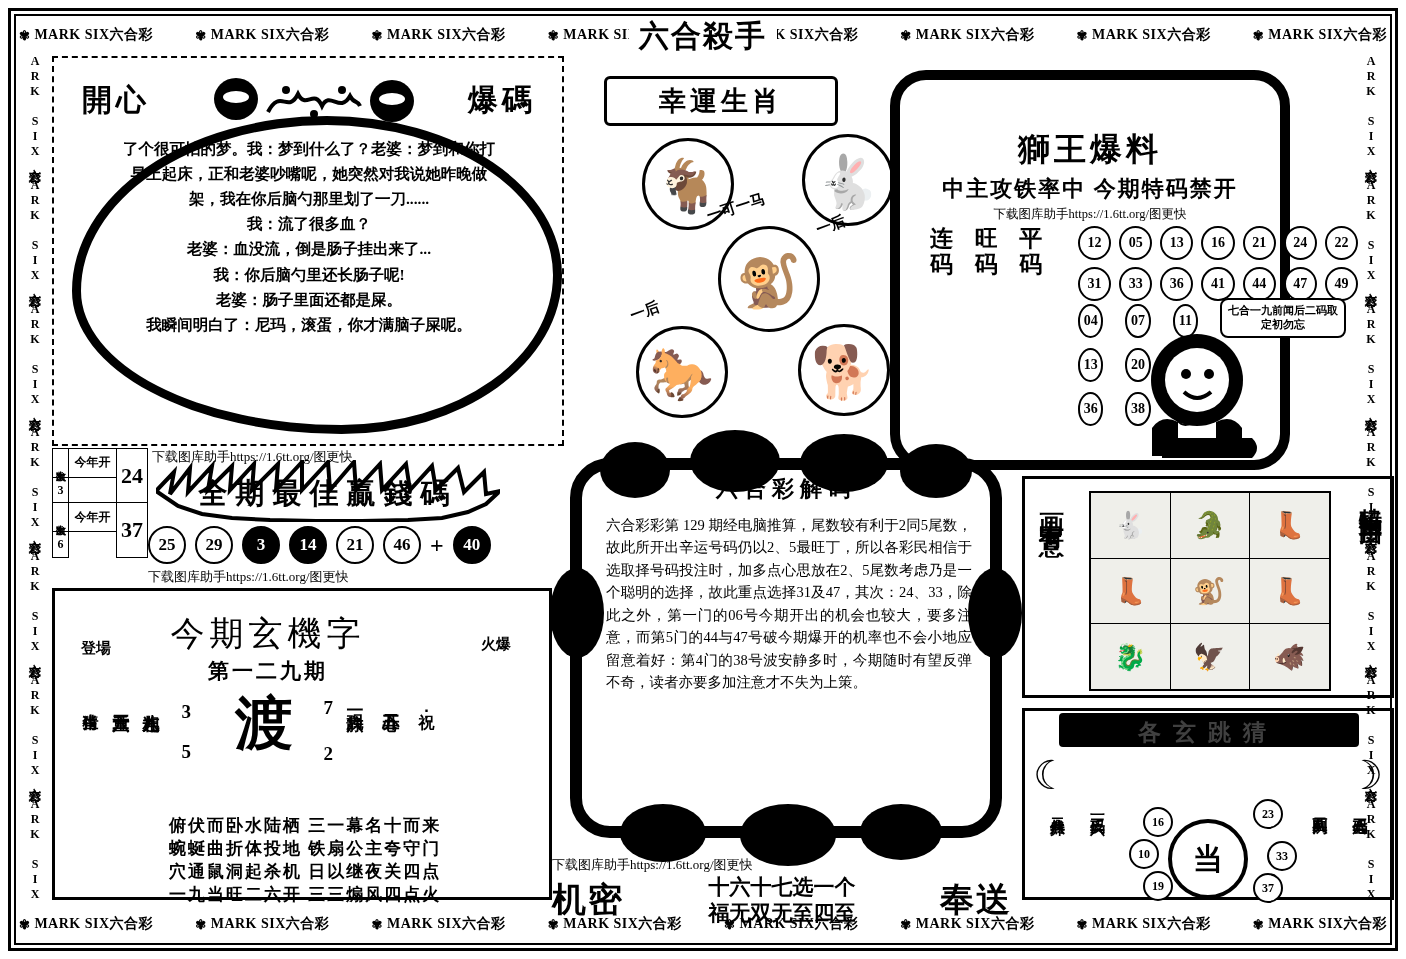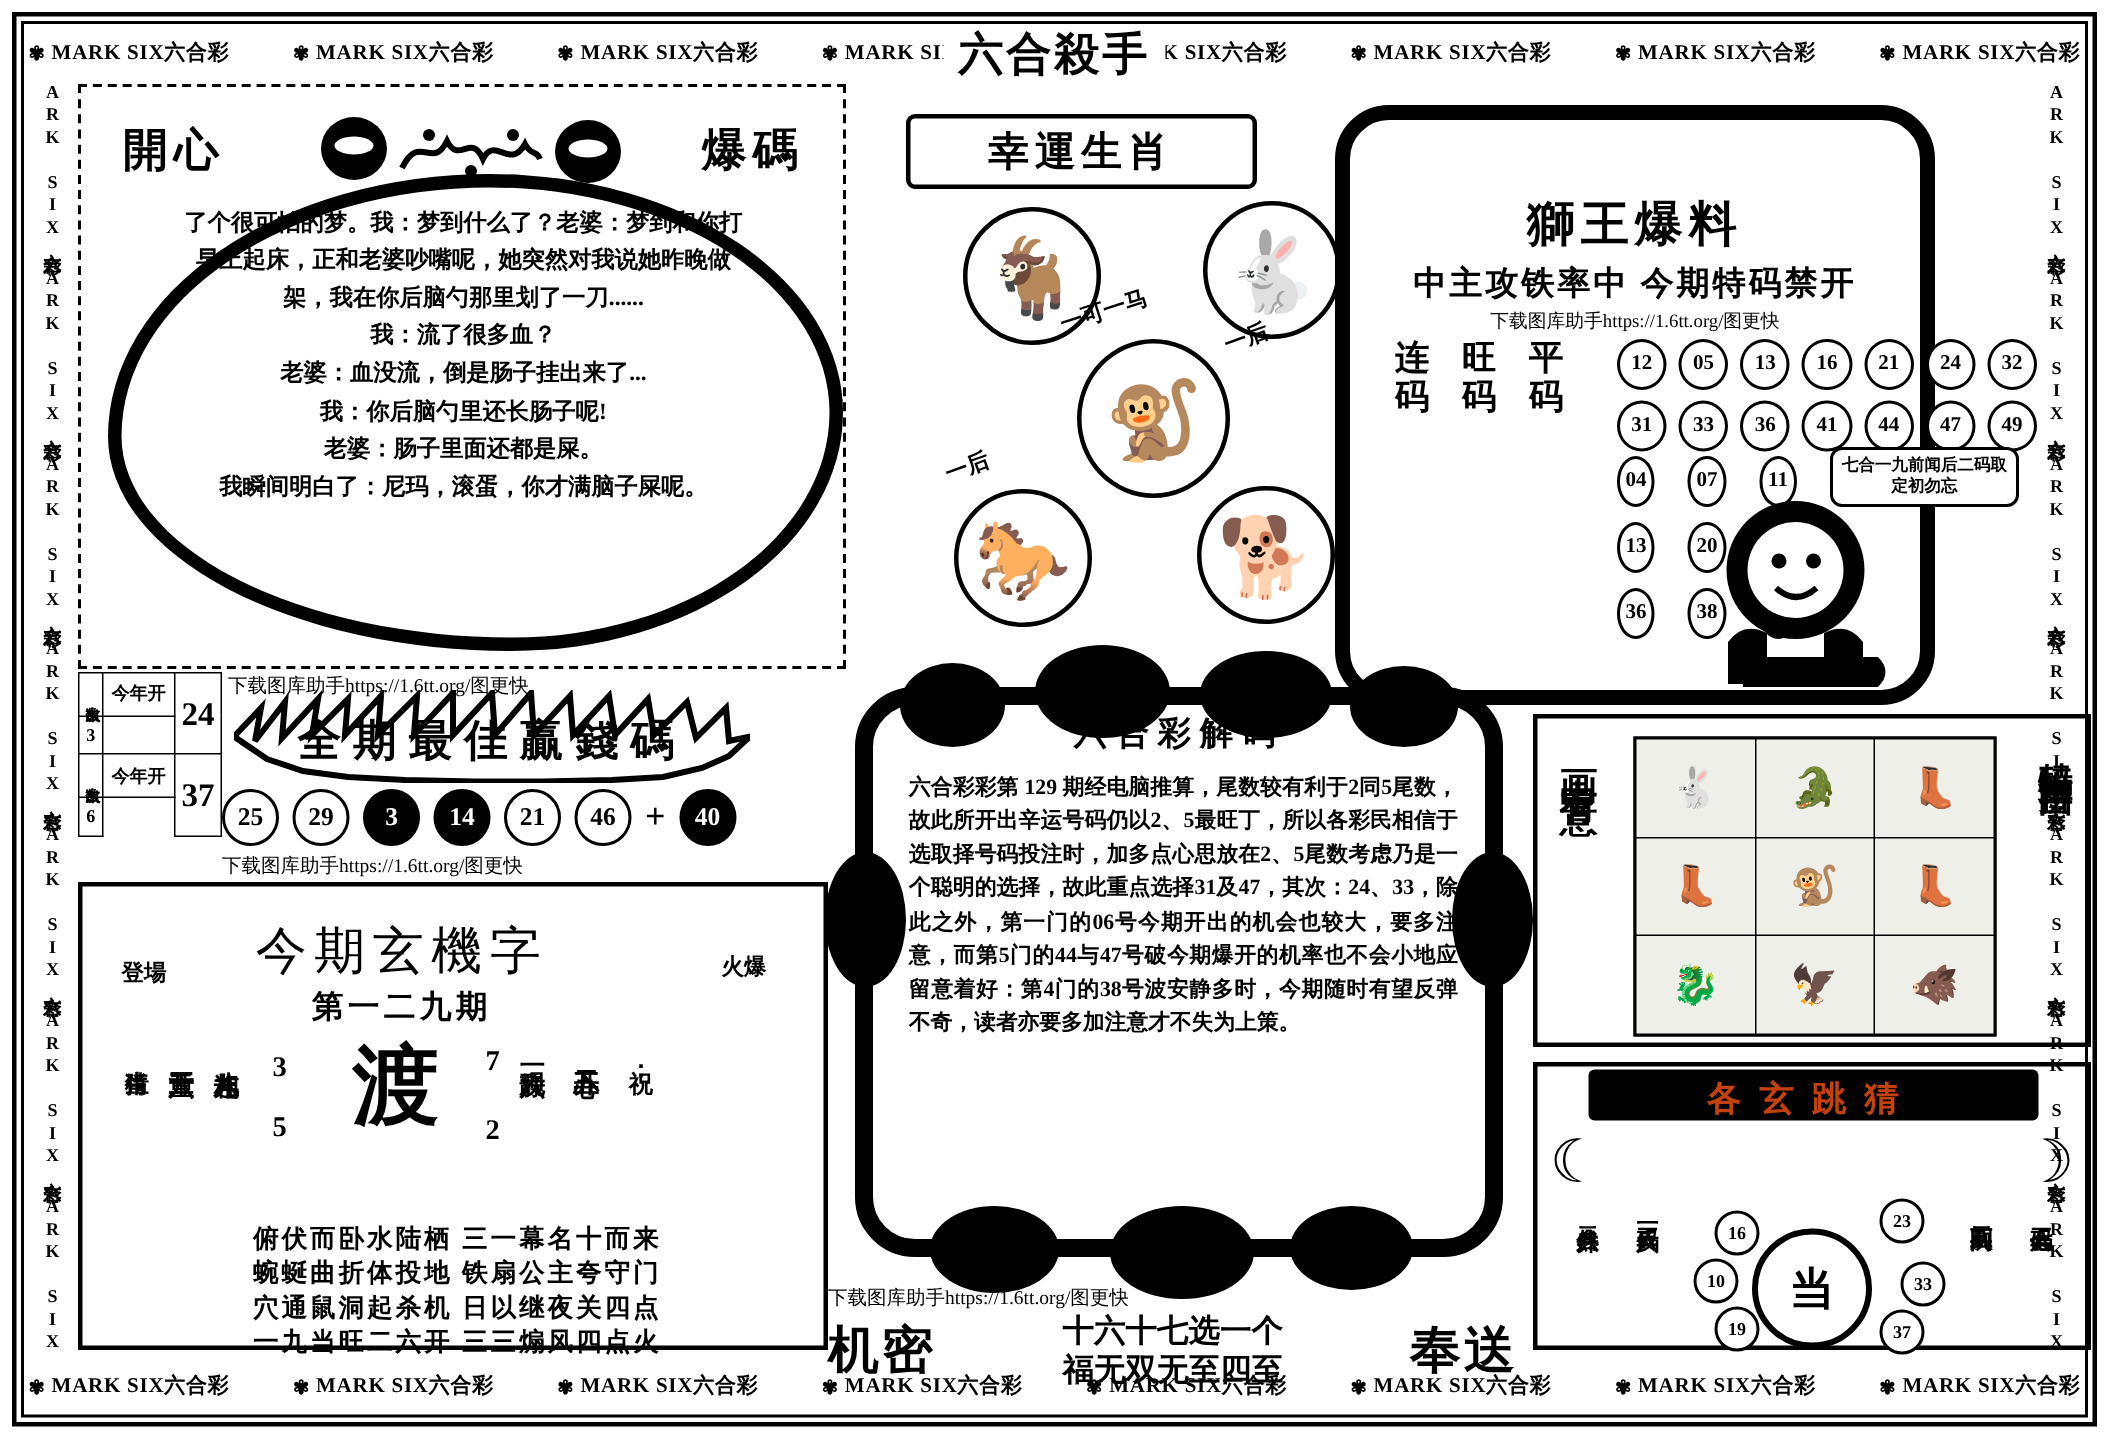--- a/index.html
+++ b/index.html
@@ -111,40 +111,40 @@
   #xuan .tagr{position:absolute;right:38px;top:44px;font-family:"Liberation Serif",serif;font-size:15px;font-weight:bold;}
   #xuan .bigword{position:absolute;left:180px;top:94px;font-family:"Liberation Serif",serif;font-size:58px;font-weight:bold;}
   #xuan .vcol{position:absolute;writing-mode:vertical-rl;text-orientation:upright;font-family:"Liberation Serif",serif;font-weight:bold;line-height:1.15;}
   #xuan .rows{position:absolute;left:16px;top:224px;right:10px;font-family:"Liberation Serif",serif;font-size:17px;font-weight:bold;text-align:center;line-height:1.35;}
   #xuan .rows div{letter-spacing:2px;}
 
   
   #cloud{left:508px;top:392px;width:452px;height:400px;}
   #cloud .cl-frame{position:absolute;inset:10px;border:12px solid #000;border-radius:40px;}
   #cloud .cl-title{position:absolute;left:0;right:0;top:26px;text-align:center;font-family:"Liberation Serif",serif;font-size:22px;font-weight:bold;letter-spacing:6px;}
-  #cloud .cl-text{position:absolute;left:46px;right:40px;top:66px;font-family:"Liberation Serif",serif;font-size:14.5px;font-weight:bold;line-height:1.55;text-align:justify;}
+  #cloud .cl-text{position:absolute;left:46px;right:40px;top:66px;font-family:"Liberation Serif",serif;font-size:14.5px;font-weight:normal;line-height:1.55;text-align:justify;}
   .puff{position:absolute;background:#000;border-radius:50%;}
 
   #wmline3{position:absolute;left:500px;top:800px;font-size:13px;font-family:"Liberation Serif",serif;}
   #slogan{position:absolute;left:500px;top:818px;width:460px;display:flex;align-items:center;justify-content:space-between;}
   #slogan .big{font-family:"Liberation Serif",serif;font-size:34px;font-weight:bold;letter-spacing:2px;}
   #slogan .mid{font-family:"Liberation Serif",serif;font-size:21px;font-weight:bold;line-height:1.25;text-align:left;}
 
   
   #picgrid{left:970px;top:420px;width:372px;height:222px;}
   #picgrid .vtitle-l{position:absolute;left:10px;top:14px;writing-mode:vertical-rl;text-orientation:upright;
                      font-family:"Liberation Serif",serif;font-size:25px;font-weight:bold;letter-spacing:6px;}
   #picgrid .vtitle-r{position:absolute;right:8px;top:10px;writing-mode:vertical-rl;text-orientation:upright;
                      font-family:"Liberation Serif",serif;font-size:23px;font-weight:bold;letter-spacing:3px;line-height:1.1;}
   #picgrid .grid{position:absolute;left:64px;top:12px;width:238px;height:196px;display:grid;grid-template-columns:repeat(3,1fr);grid-template-rows:repeat(3,1fr);border:2px solid #000;background:#000;gap:1px;}
   #picgrid .cell{background:#efefea;display:flex;align-items:center;justify-content:center;font-size:26px;}
 
   
   #special{left:970px;top:652px;width:372px;height:192px;}
-  #special .sp-title{position:absolute;left:0;right:0;top:6px;text-align:center;font-family:"Liberation Serif",serif;font-size:23px;font-weight:bold;letter-spacing:12px;color:#c2410c;}
+  #special .sp-title{position:absolute;left:0;right:0;top:6px;text-align:center;font-family:"Liberation Serif",serif;font-size:23px;font-weight:bold;letter-spacing:12px;color:#404040;}
   #special .sp-title-bg{position:absolute;left:34px;top:2px;width:300px;height:34px;background:#000;border-radius:4px;}
   #special .horn-l{position:absolute;left:8px;top:44px;font-size:40px;line-height:1;}
   #special .horn-r{position:absolute;right:8px;top:44px;font-size:40px;line-height:1;}
   #special .vleft{position:absolute;left:22px;top:96px;writing-mode:vertical-rl;text-orientation:upright;font-family:"Liberation Serif",serif;font-size:15px;font-weight:bold;line-height:1.3;}
   #special .vleft2{position:absolute;left:62px;top:96px;writing-mode:vertical-rl;text-orientation:upright;font-family:"Liberation Serif",serif;font-size:15px;font-weight:bold;line-height:1.3;}
   #special .vright{position:absolute;right:22px;top:96px;writing-mode:vertical-rl;text-orientation:upright;font-family:"Liberation Serif",serif;font-size:15px;font-weight:bold;line-height:1.3;}
   #special .vright2{position:absolute;right:62px;top:96px;writing-mode:vertical-rl;text-orientation:upright;font-family:"Liberation Serif",serif;font-size:15px;font-weight:bold;line-height:1.3;}
   #special .seal{position:absolute;left:50%;top:108px;transform:translateX(-50%);width:72px;height:72px;border:4px solid #000;border-radius:50%;
                  display:flex;align-items:center;justify-content:center;font-family:"Liberation Serif",serif;font-size:30px;font-weight:bold;}
   #special .sball{position:absolute;width:26px;height:26px;border:2px solid #000;border-radius:50%;display:flex;align-items:center;justify-content:center;
@@ -314,21 +314,21 @@
       </div>
 
       <div class="balls-top" id="lion-rows">
           <div style="display:flex;gap:8px;width:100%">
             <span class="ball">12</span>
             <span class="ball">05</span>
             <span class="ball">13</span>
             <span class="ball">16</span>
             <span class="ball">21</span>
             <span class="ball">24</span>
-            <span class="ball">32</span>
+            <span class="ball">22</span>
           </div>
           <div style="display:flex;gap:8px;width:100%">
             <span class="ball">31</span>
             <span class="ball">33</span>
             <span class="ball">36</span>
             <span class="ball">41</span>
             <span class="ball">44</span>
             <span class="ball">47</span>
             <span class="ball">49</span>
           </div>

